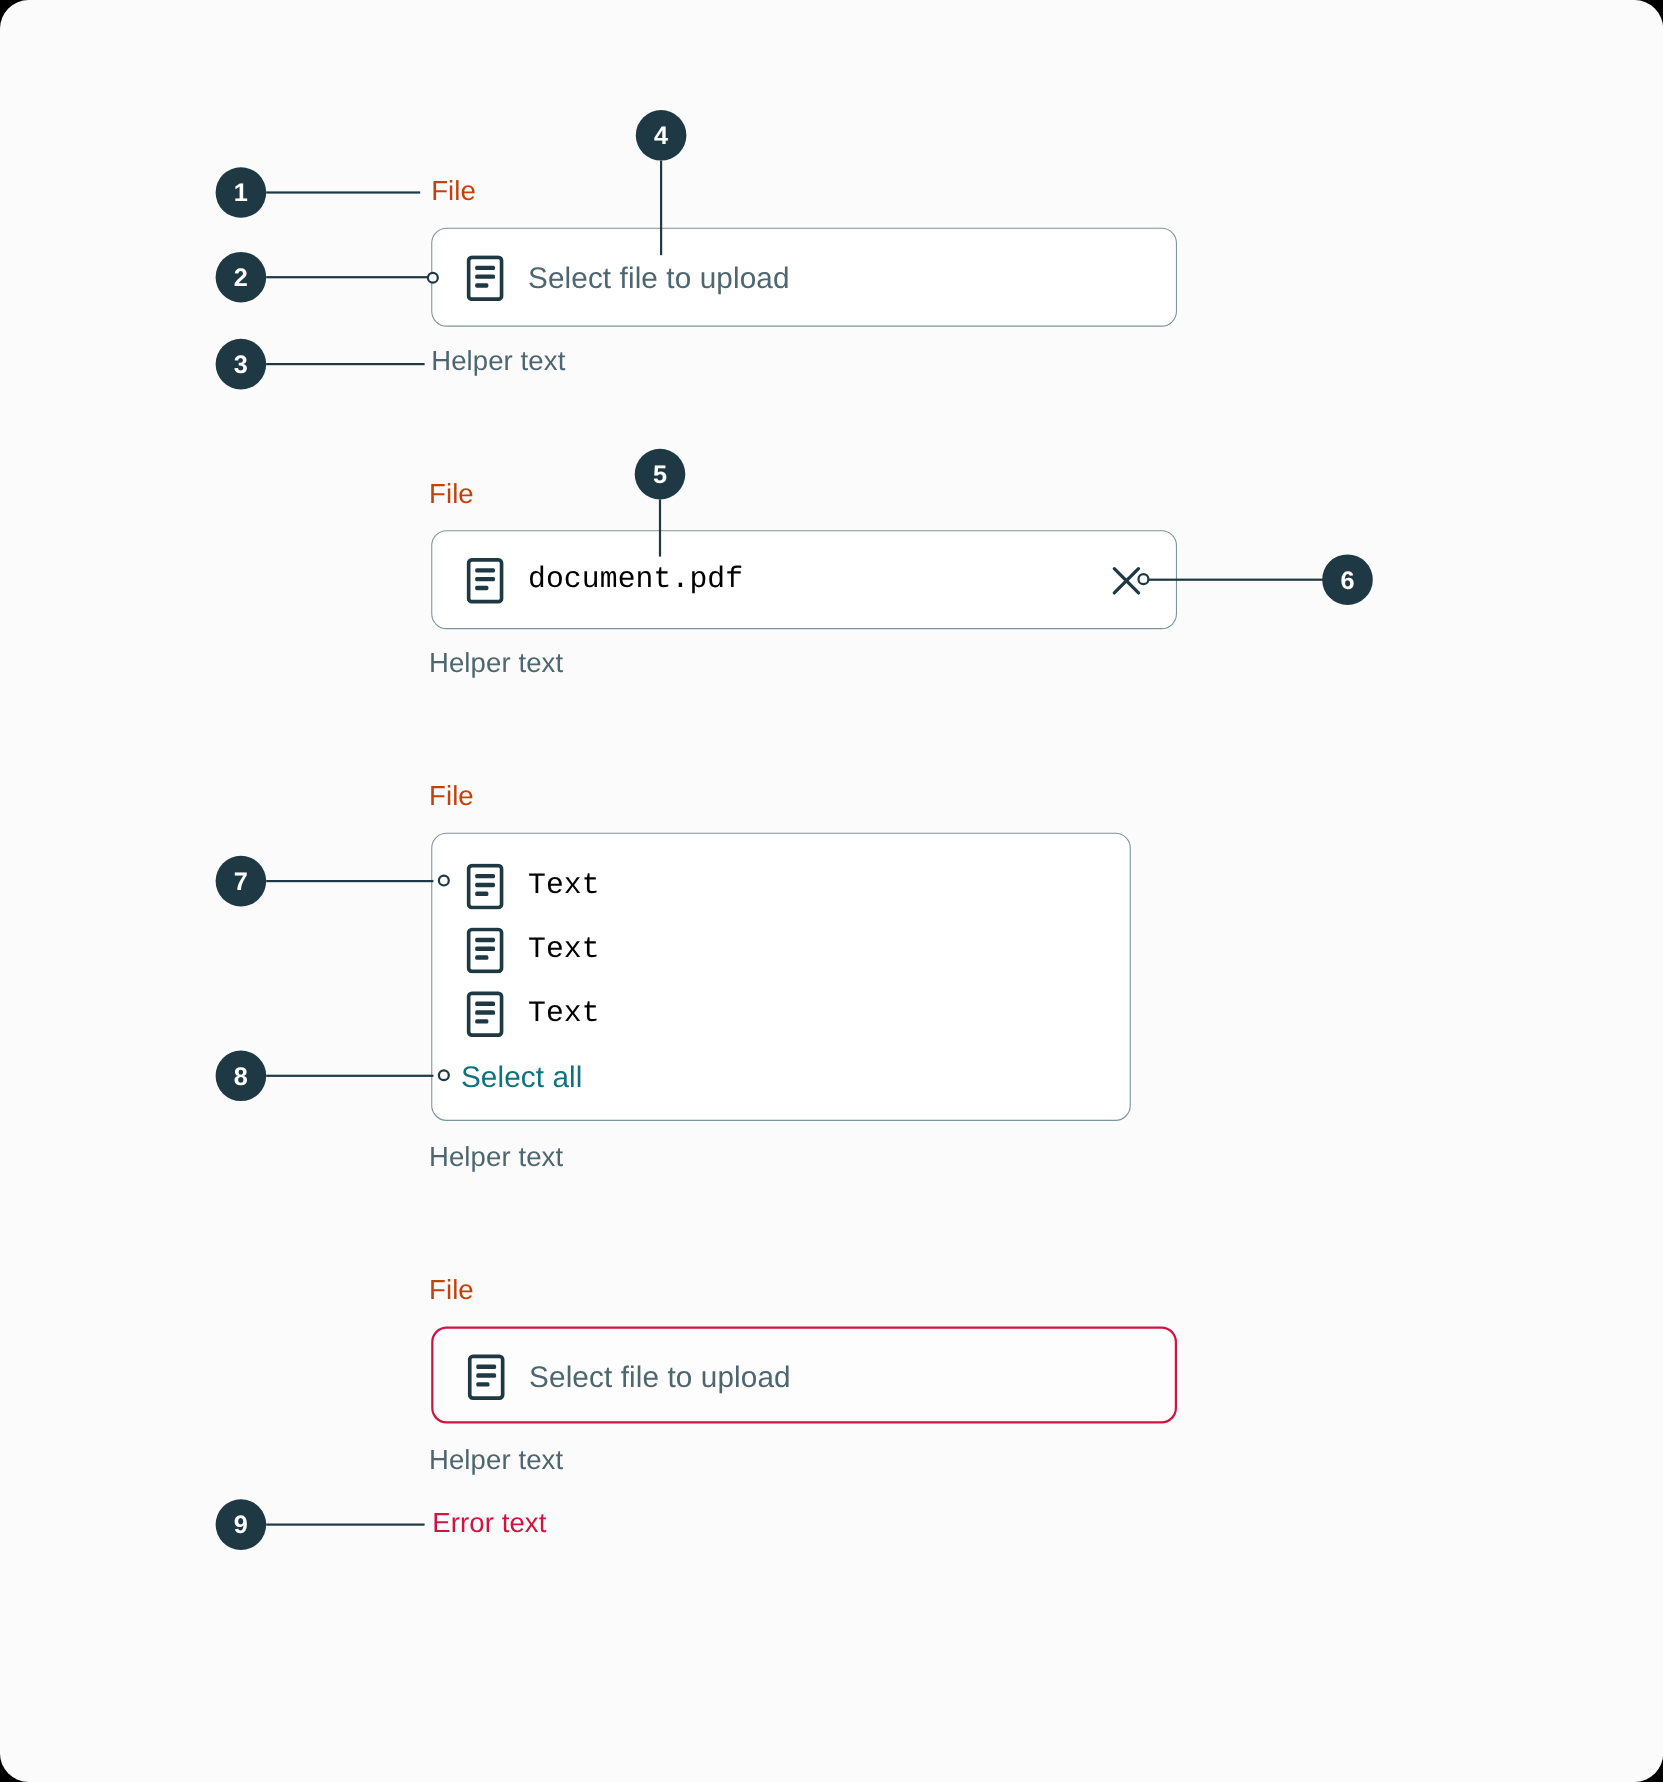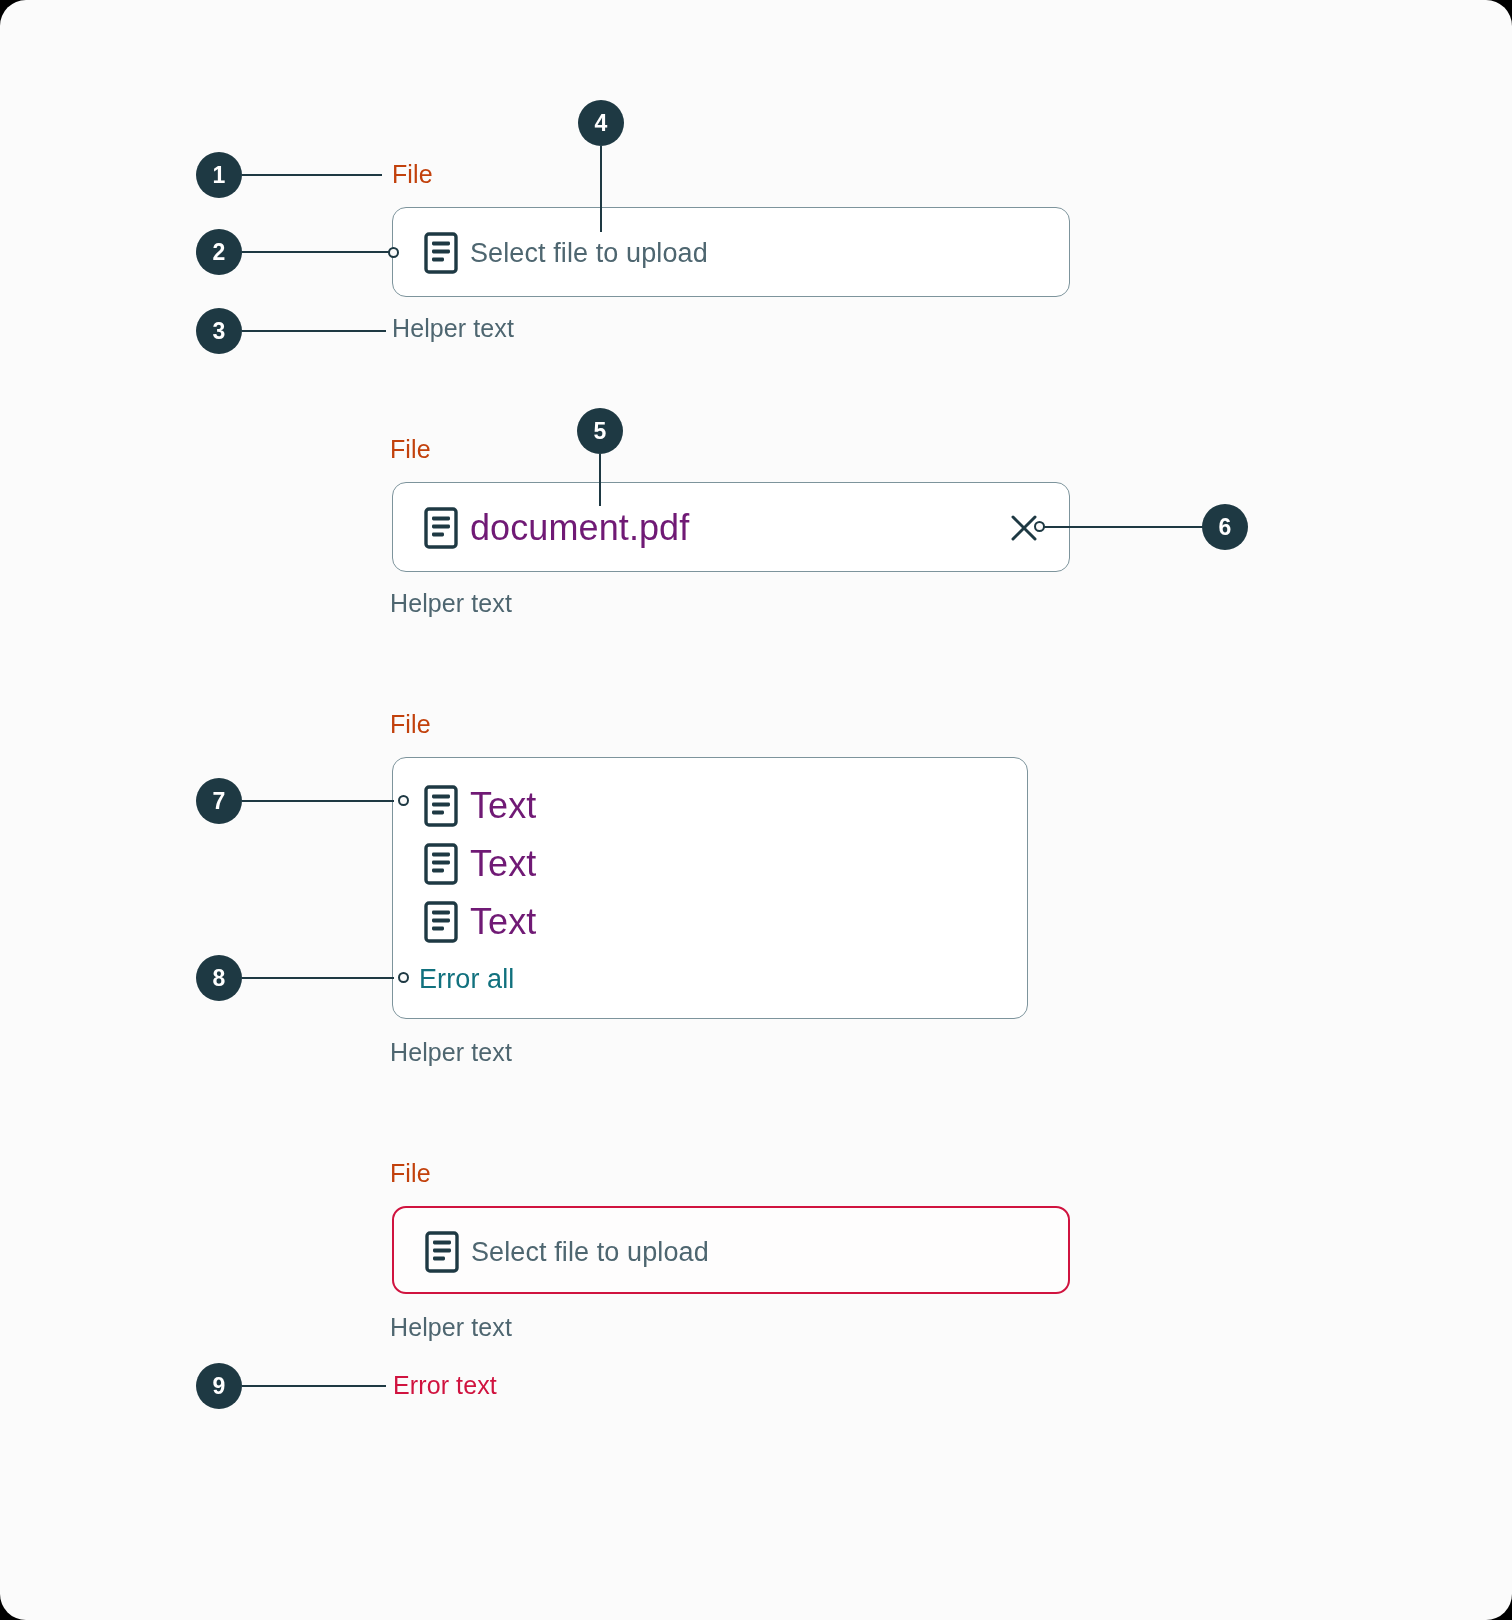--- a/index.html
+++ b/index.html
@@ -49,32 +49,33 @@
     border-radius: 14px;
   }
   .file-box.error {
     border: 2px solid #d0133f;
     background: #fefdfd;
   }
 
   .file-row {
     display: flex;
     align-items: center;
-    gap: 12px;
+    gap: 22px;
     text-align: right;
   }
   .file-placeholder {
     font-size: 27px;
     color: #4e6670;
     letter-spacing: 0.1px;
   }
   .file-value {
-    font-size: 36px;
-    color: #701a75;
-    letter-spacing: 0.1px;
+    font-size: 27px;
+    color: #000000;
+    letter-spacing: 0.1px;
+    font-family: Liberation Mono, monospace;
   }
   .remove-all {
     font-size: 27px;
     letter-spacing: 0.1px;
     cursor: pointer;
   }
 
   
   .doc-icon {
     width: 34px;
@@ -239,21 +240,21 @@
       <svg class="doc-icon" viewBox="0 0 34 42">
         <rect x="2" y="2" width="30" height="38" rx="3" fill="none" stroke="#1e3943" stroke-width="3.4"></rect>
         <rect x="8" y="9.5" width="18" height="4" rx="1.4" fill="#1e3943"></rect>
         <rect x="8" y="17.5" width="18" height="4" rx="1.4" fill="#1e3943"></rect>
         <rect x="8" y="25.5" width="12" height="4" rx="1.4" fill="#1e3943"></rect>
       </svg>
       <span class="file-value">Text</span>
     </div>
 
     <div style="position:absolute; left:26px; top:206px;">
-      <span class="remove-all" style="color:#11717e;">Error all</span>
+      <span class="remove-all" style="color:#11717e;">Select all</span>
     </div>
   </div>
 
   <div style="position:absolute; left:390px; top:1040px;">
     <span class="helper-text">Helper text</span>
   </div>
 
   <div class="badge" style="left:196px; top:778px;">
     <span>7</span>
   </div>

